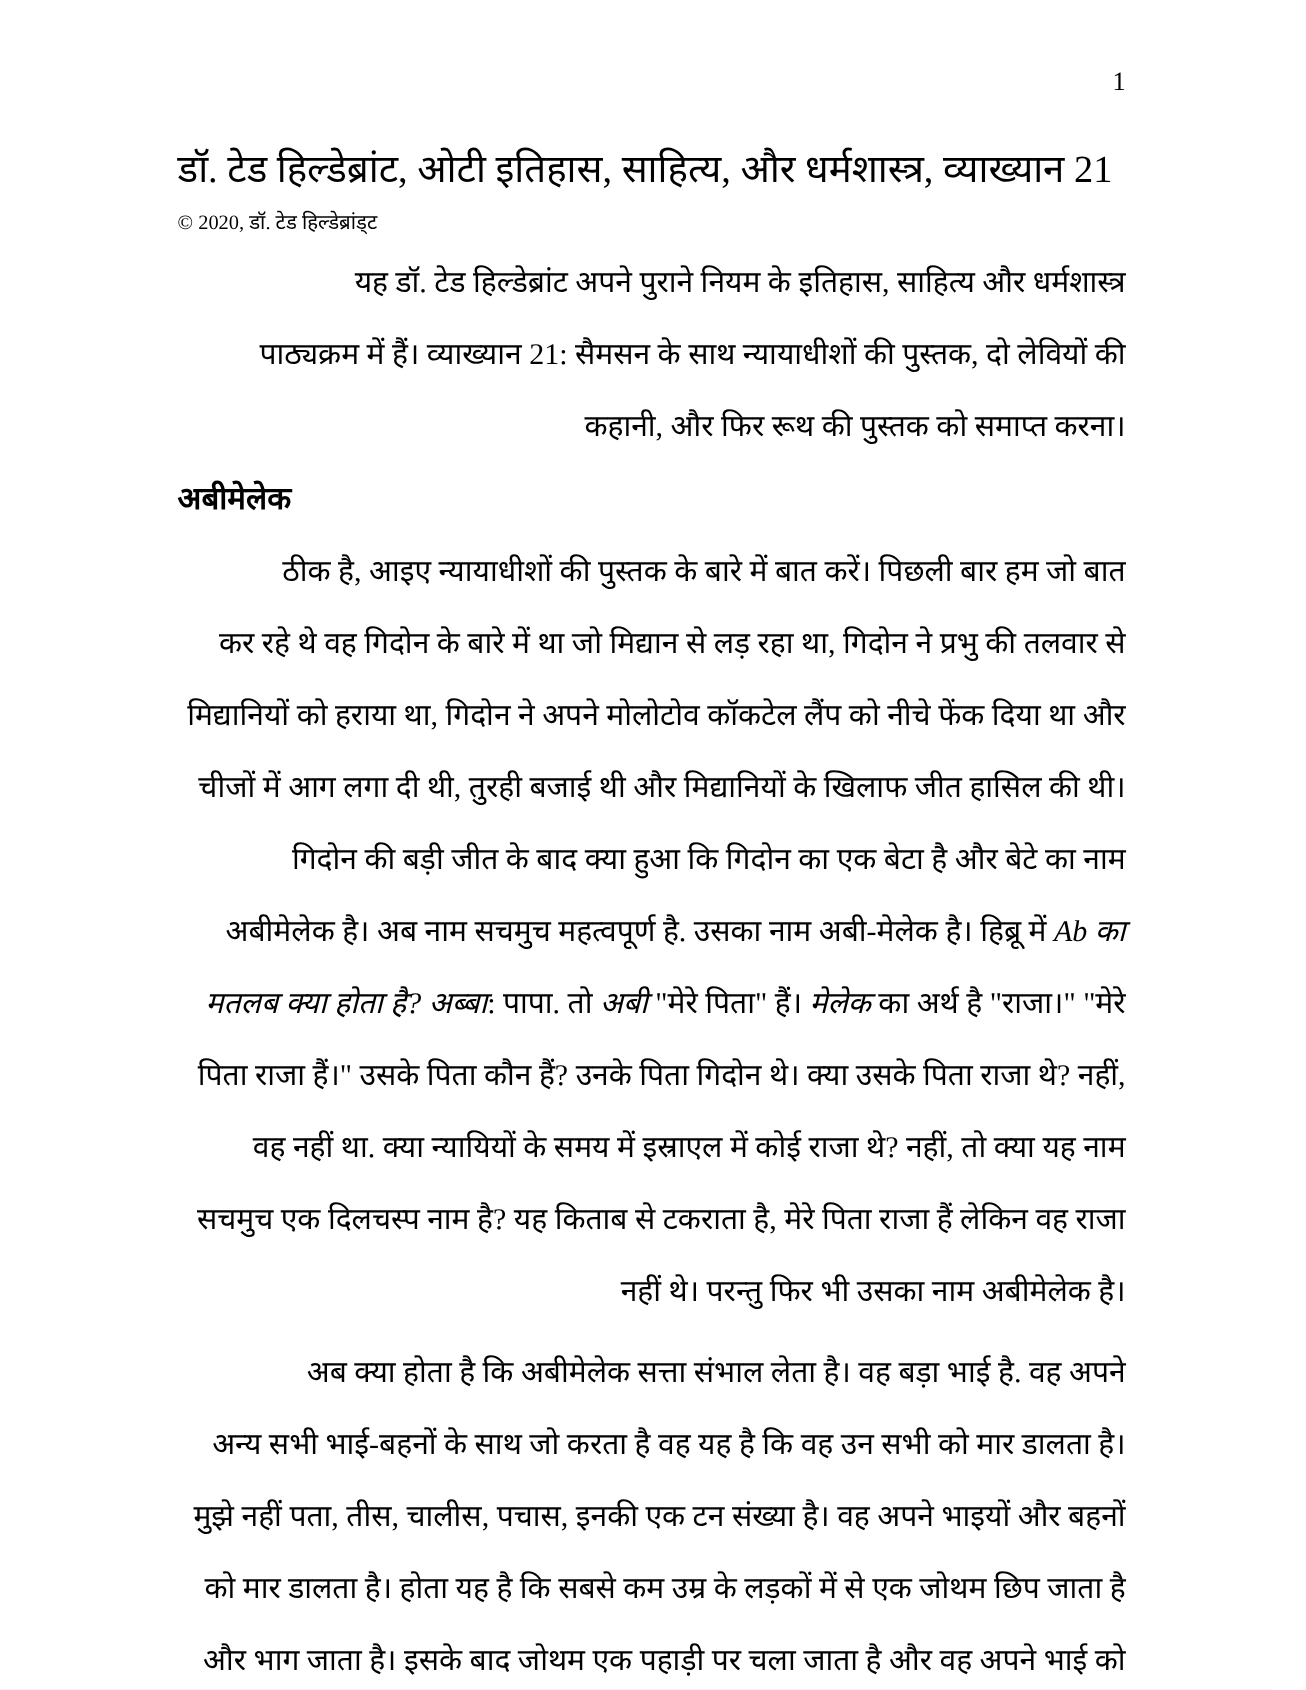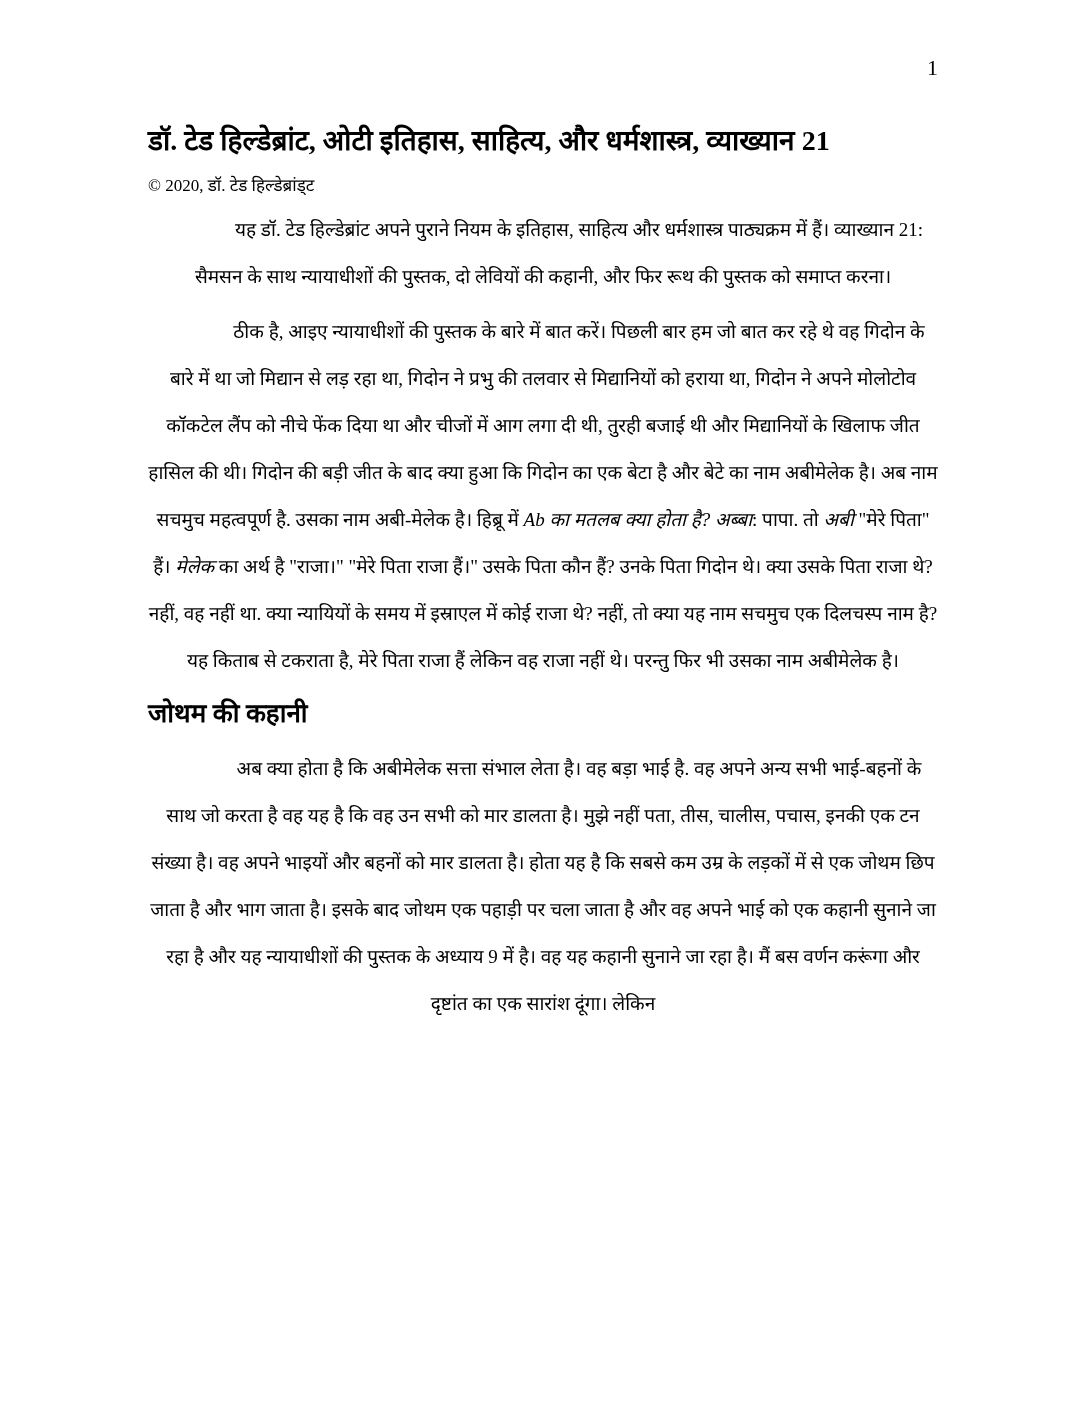--- a/index.html
+++ b/index.html
@@ -18,37 +18,37 @@
     padding: 55px 150px 0 148px;
     font-family: "Liberation Serif", "DejaVu Serif", serif;
     overflow: hidden;
   }
   .page-number {
     text-align: right;
     font-size: 22px;
     line-height: 26px;
   }
   .doc-title {
-    font-size: 28px;
-    font-weight: bold;
+    font-size: 32px;
+    font-weight: normal;
     line-height: 40px;
     margin: 40px 0 0 0;
   }
   .copyright {
     font-size: 17px;
     font-weight: normal;
     line-height: 24px;
     margin: 13px 0 0 0;
   }
   .body-para {
-    font-size: 19px;
-    line-height: 47px;
+    font-size: 25px;
+    line-height: 60px;
     margin: 8px 0 0 0;
     text-indent: 72px;
-    text-align: center;
+    text-align: right;
   }
   .section-heading {
     font-size: 26px;
     font-weight: bold;
     line-height: 47px;
     margin: 6px 0 0 0;
   }
   .italic {
     font-style: italic;
   }
@@ -59,20 +59,20 @@
 <div class="page">
 
   <div class="page-number">1</div>
 
   <h1 class="doc-title">डॉ. टेड हिल्डेब्रांट, ओटी इतिहास, साहित्य, और धर्मशास्त्र, व्याख्यान 21</h1>
 
   <div class="copyright">© 2020, डॉ. टेड हिल्डेब्रांड्ट</div>
 
   <p class="body-para">यह डॉ. टेड हिल्डेब्रांट अपने पुराने नियम के इतिहास, साहित्य और धर्मशास्त्र पाठ्यक्रम में हैं। व्याख्यान 21: सैमसन के साथ न्यायाधीशों की पुस्तक, दो लेवियों की कहानी, और फिर रूथ की पुस्तक को समाप्त करना।</p>
 
+  <h2 class="section-heading">अबीमेलेक</h2>
 
   <p class="body-para"><span>ठीक है, आइए न्यायाधीशों की पुस्तक के बारे में बात करें। पिछली बार हम जो बात कर रहे थे वह गिदोन के बारे में था जो मिद्यान से लड़ रहा था, गिदोन ने प्रभु की तलवार से मिद्यानियों को हराया था, गिदोन ने अपने मोलोटोव कॉकटेल लैंप को नीचे फेंक दिया था और चीजों में आग लगा दी थी, तुरही बजाई थी और मिद्यानियों के खिलाफ जीत हासिल की थी। गिदोन की बड़ी जीत के बाद क्या हुआ कि गिदोन का एक बेटा है और बेटे का नाम अबीमेलेक है। अब नाम सचमुच महत्वपूर्ण है. उसका नाम अबी-मेलेक है। हिब्रू में </span><span class="italic">Ab का मतलब क्या होता है? अब्बा</span><span>: पापा. तो </span><span class="italic">अबी</span><span> "मेरे पिता" हैं। </span><span class="italic">मेलेक</span><span> का अर्थ है "राजा।" "मेरे पिता राजा हैं।" उसके पिता कौन हैं? उनके पिता गिदोन थे। क्या उसके पिता राजा थे? नहीं, वह नहीं था. क्या न्यायियों के समय में इस्राएल में कोई राजा थे? नहीं, तो क्या यह नाम सचमुच एक दिलचस्प नाम है? यह किताब से टकराता है, मेरे पिता राजा हैं लेकिन वह राजा नहीं थे। परन्तु फिर भी उसका नाम अबीमेलेक है।</span></p>
 
-  <h2 class="section-heading">जोथम की कहानी</h2>
 
   <p class="body-para">अब क्या होता है कि अबीमेलेक सत्ता संभाल लेता है। वह बड़ा भाई है. वह अपने अन्य सभी भाई-बहनों के साथ जो करता है वह यह है कि वह उन सभी को मार डालता है। मुझे नहीं पता, तीस, चालीस, पचास, इनकी एक टन संख्या है। वह अपने भाइयों और बहनों को मार डालता है। होता यह है कि सबसे कम उम्र के लड़कों में से एक जोथम छिप जाता है और भाग जाता है। इसके बाद जोथम एक पहाड़ी पर चला जाता है और वह अपने भाई को एक कहानी सुनाने जा रहा है और यह न्यायाधीशों की पुस्तक के अध्याय 9 में है। वह यह कहानी सुनाने जा रहा है। मैं बस वर्णन करूंगा और दृष्टांत का एक सारांश दूंगा। लेकिन</p>
 
 </div>
 
 </body></html>

